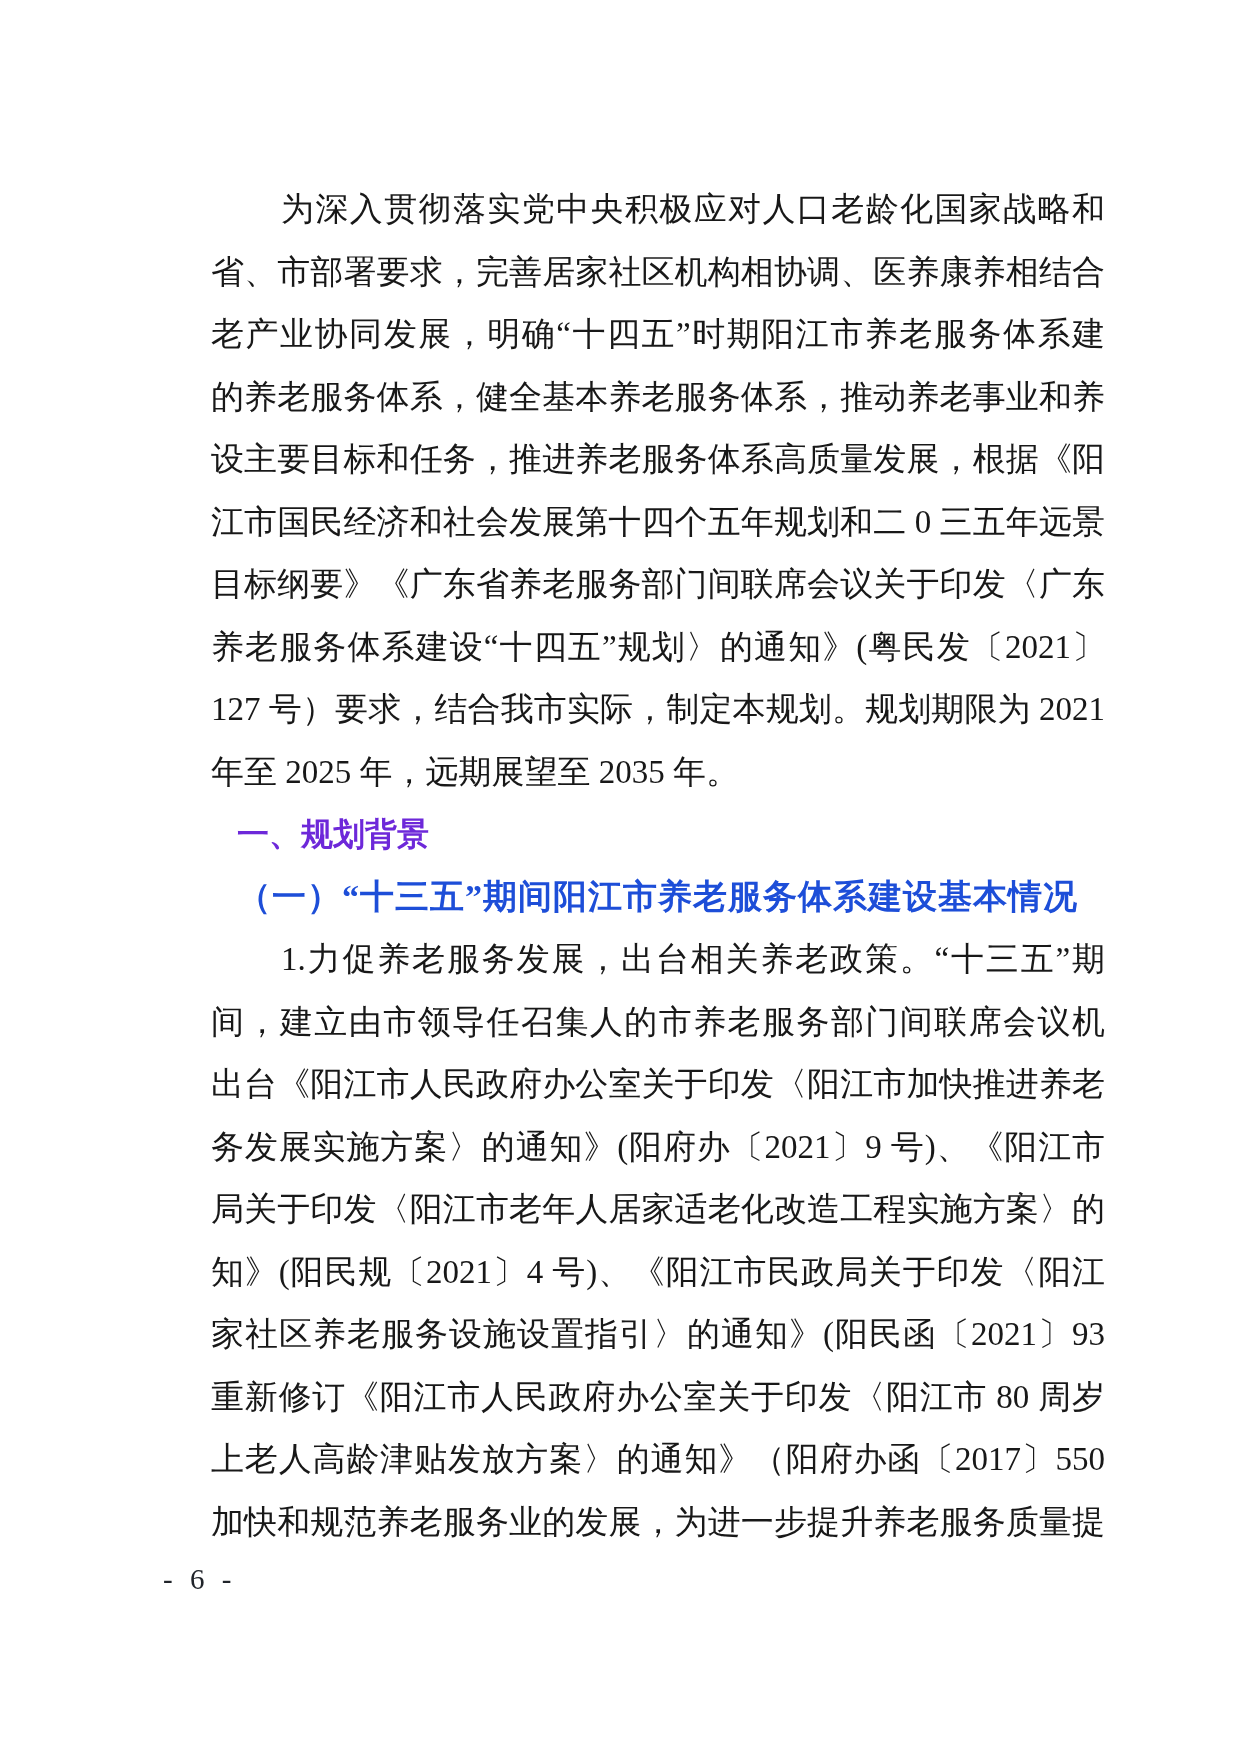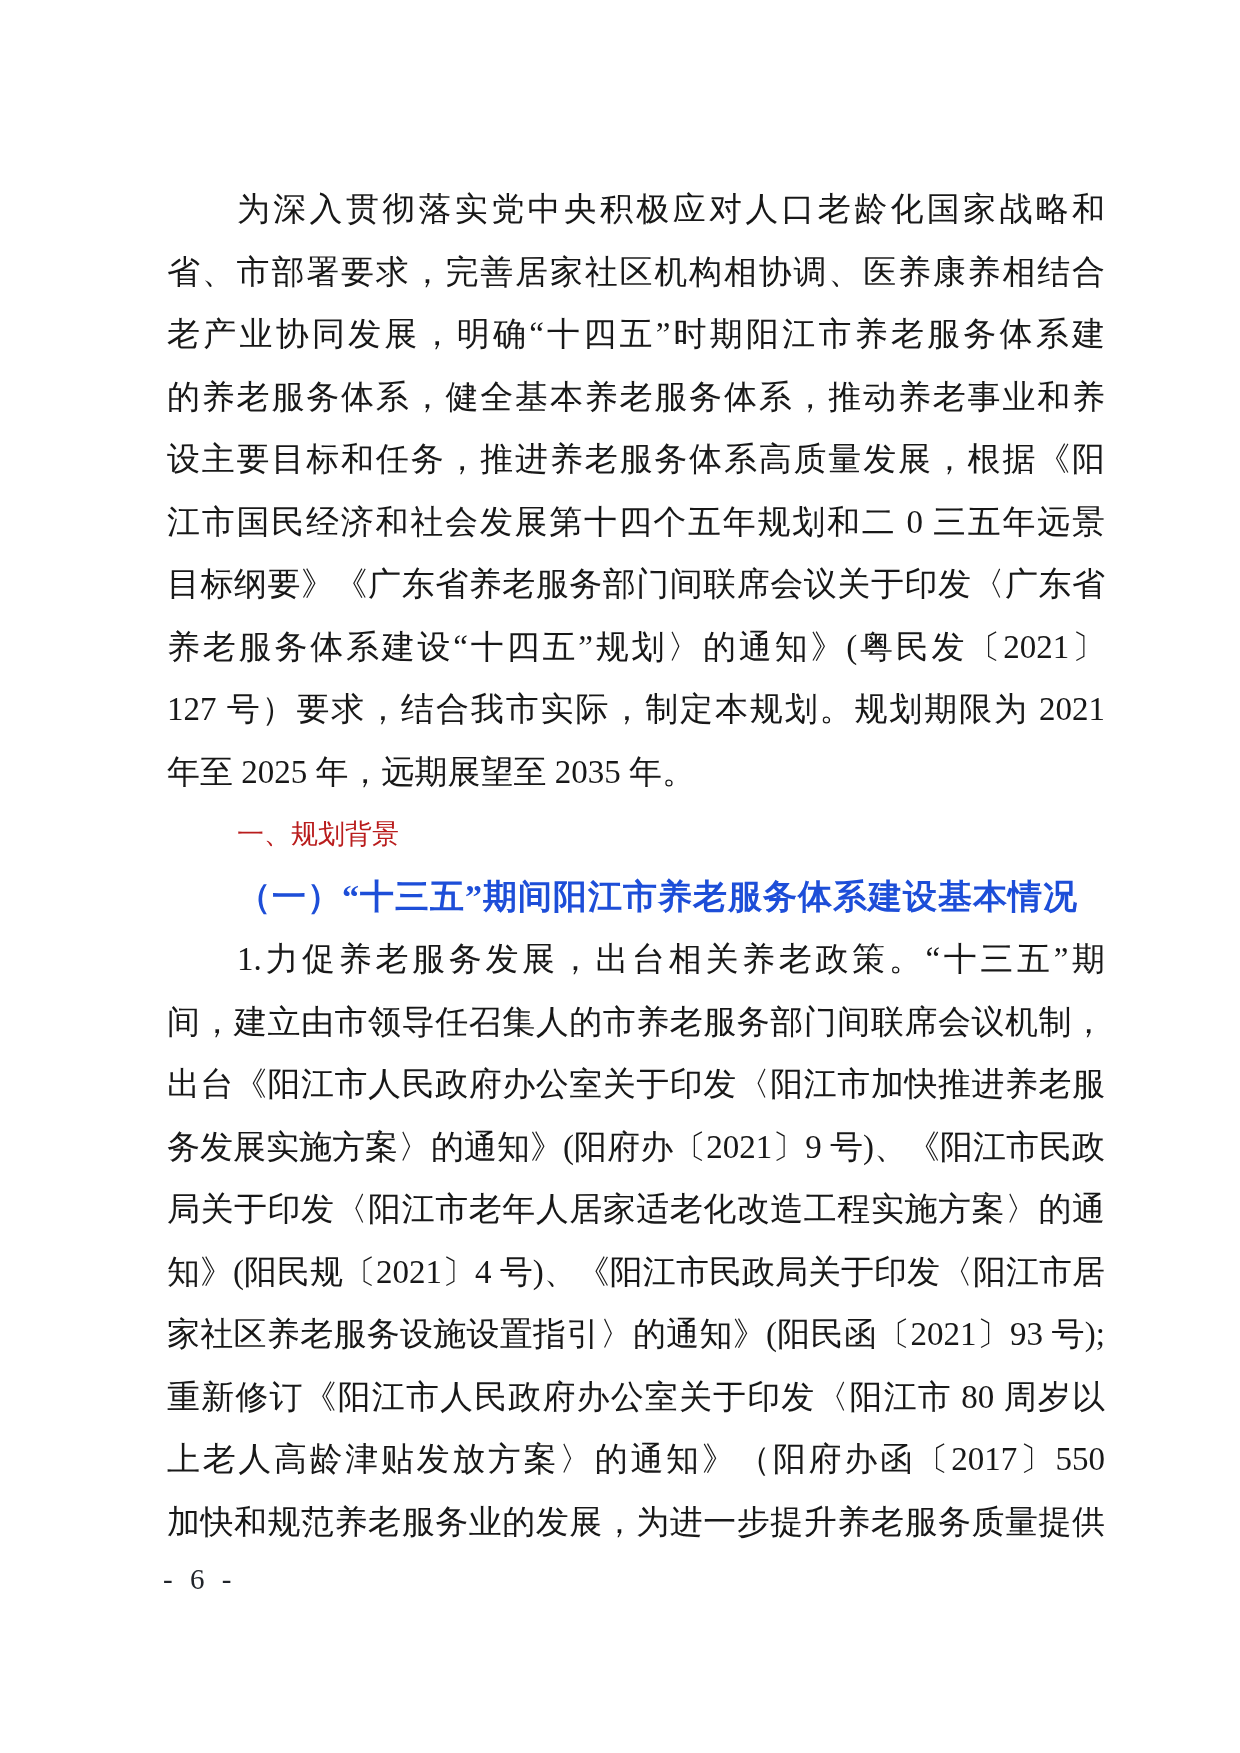--- a/index.html
+++ b/index.html
@@ -26,34 +26,35 @@
     font-size: 33px;
     line-height: 62.5px;
     color: #181818;
     font-family: "Liberation Serif", serif;
   }
   .line {
     height: 62.5px;
     overflow: hidden;
     text-align: justify;
     text-align-last: justify;
+    margin-left: 44px;
   }
   .line.align-left {
     text-align: right;
     text-align-last: left;
   }
   .line.indent { text-indent: 70px; }
   .heading-l1 {
     height: 62.5px;
     overflow: hidden;
     padding-left: 70px;
     font-family: "Liberation Sans", sans-serif;
-    font-weight: 400;
-    font-size: 27px;
-    color: #b91c1c;
+    font-weight: 700;
+    font-size: 32px;
+    color: #6d28d9;
   }
   .heading-l2 {
     height: 62.5px;
     overflow: hidden;
     padding-left: 70px;
     font-weight: 700;
     font-size: 34px;
     color: #1d4ed8;
     letter-spacing: 1px;
   }

